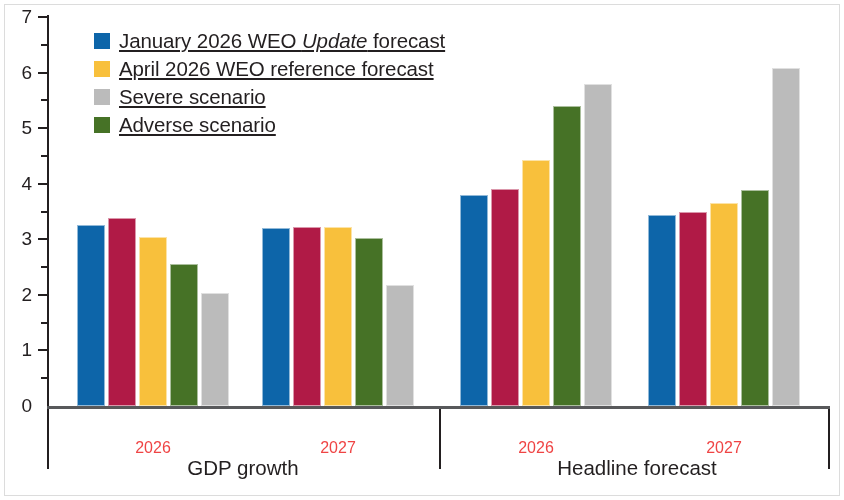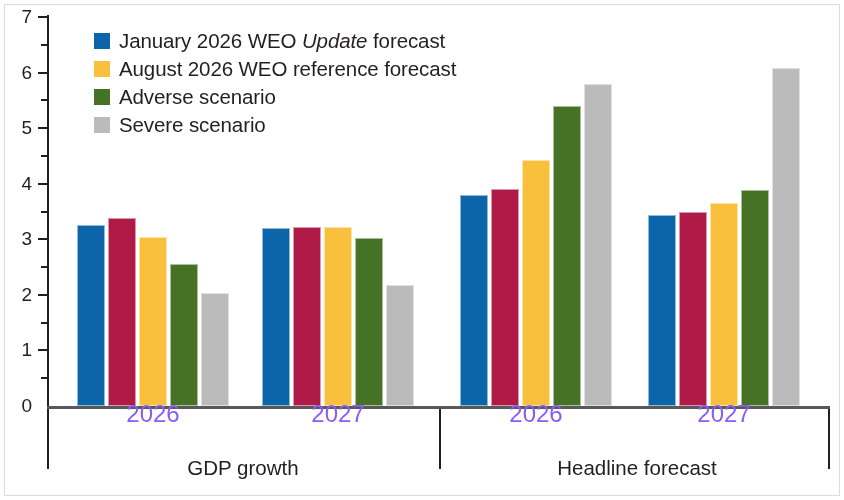--- a/index.html
+++ b/index.html
@@ -97,29 +97,30 @@
     width: 16px;
     height: 16px;
     margin-right: 9px;
     flex: 0 0 auto;
   }
   .legend-label {
     font-size: 20.5px;
     color: #231f20;
     white-space: nowrap;
     letter-spacing: -0.1px;
+    text-decoration: underline;
   }
   .legend-label em { font-style: italic; }
 
   
   .xgroup-label {
     position: absolute;
-    top: 400px;
-    font-size: 24px;
-    color: #8b5cf6;
+    top: 439px;
+    font-size: 16px;
+    color: #ef4444;
     text-align: center;
     width: 120px;
   }
   .xsection-label {
     position: absolute;
     top: 450px;
     font-size: 20.5px;
     color: #231f20;
     text-align: center;
     width: 300px;
@@ -192,29 +193,29 @@
       <div class="bar" title="Severe scenario — Headline inflation 2027: 6.08" style="left: 725px; height: 337.874px; background: rgb(187, 187, 187);"></div>
     </div>
 
   <div class="legend" id="legend">
       <div class="legend-row">
         <span class="legend-swatch" style="background: rgb(13, 101, 169);"></span>
         <span class="legend-label">January 2026 WEO <em>Update</em> forecast</span>
       </div>
       <div class="legend-row">
         <span class="legend-swatch" style="background: rgb(248, 192, 60);"></span>
-        <span class="legend-label">August 2026 WEO reference forecast</span>
+        <span class="legend-label">April 2026 WEO reference forecast</span>
+      </div>
+      <div class="legend-row">
+        <span class="legend-swatch" style="background: rgb(187, 187, 187);"></span>
+        <span class="legend-label">Severe scenario</span>
       </div>
       <div class="legend-row">
         <span class="legend-swatch" style="background: rgb(70, 114, 38);"></span>
         <span class="legend-label">Adverse scenario</span>
-      </div>
-      <div class="legend-row">
-        <span class="legend-swatch" style="background: rgb(187, 187, 187);"></span>
-        <span class="legend-label">Severe scenario</span>
       </div>
     </div>
 
   <div id="xaxis-labels">
       <div class="xgroup-label" style="left: 93px;">2026</div>
       <div class="xgroup-label" style="left: 278px;">2027</div>
       <div class="xgroup-label" style="left: 476px;">2026</div>
       <div class="xgroup-label" style="left: 664px;">2027</div>
       <div class="xsection-label" style="left: 93px;">GDP growth</div>
       <div class="xsection-label" style="left: 487px;">Headline forecast</div>

